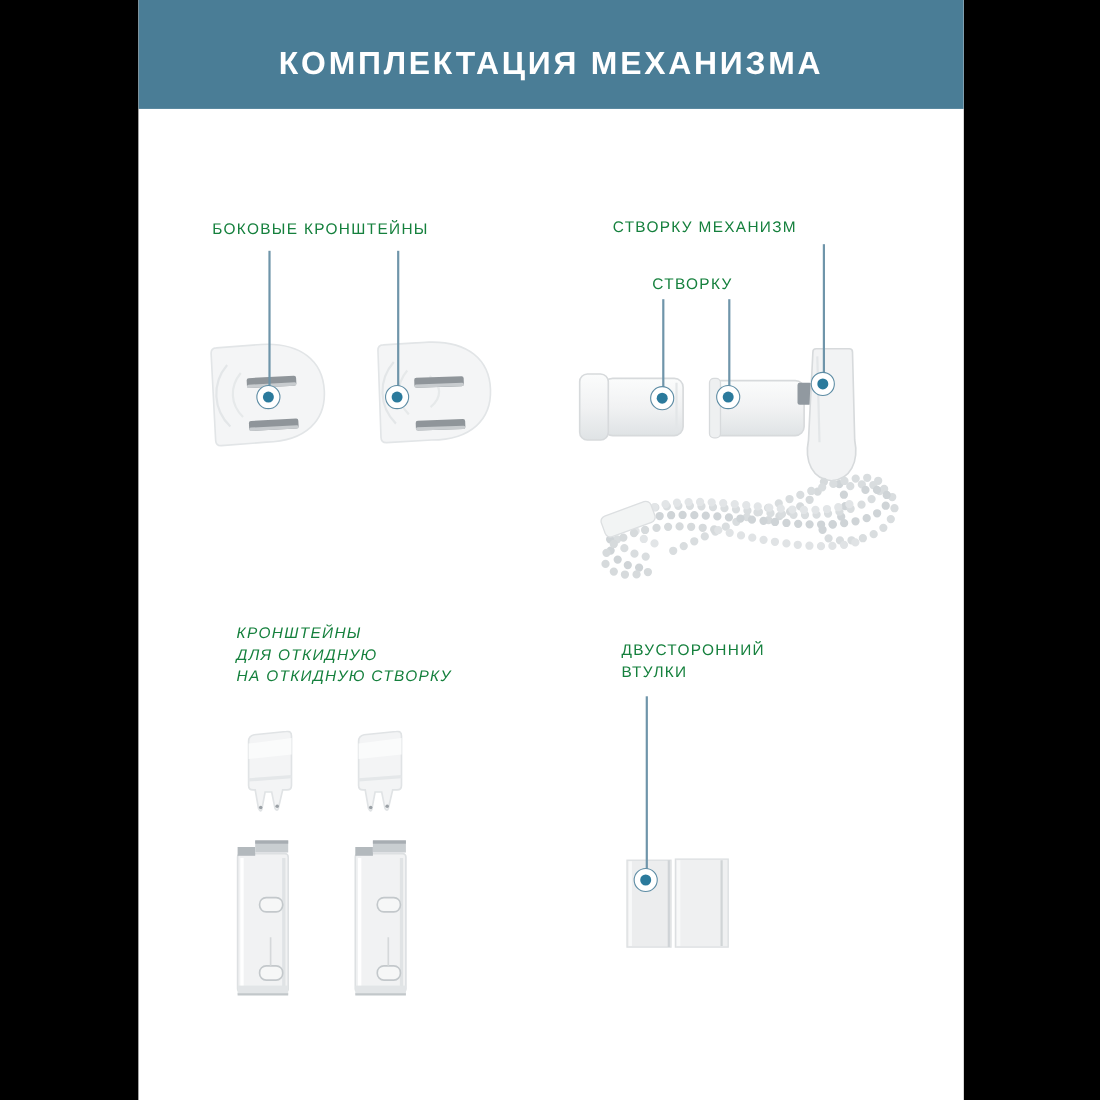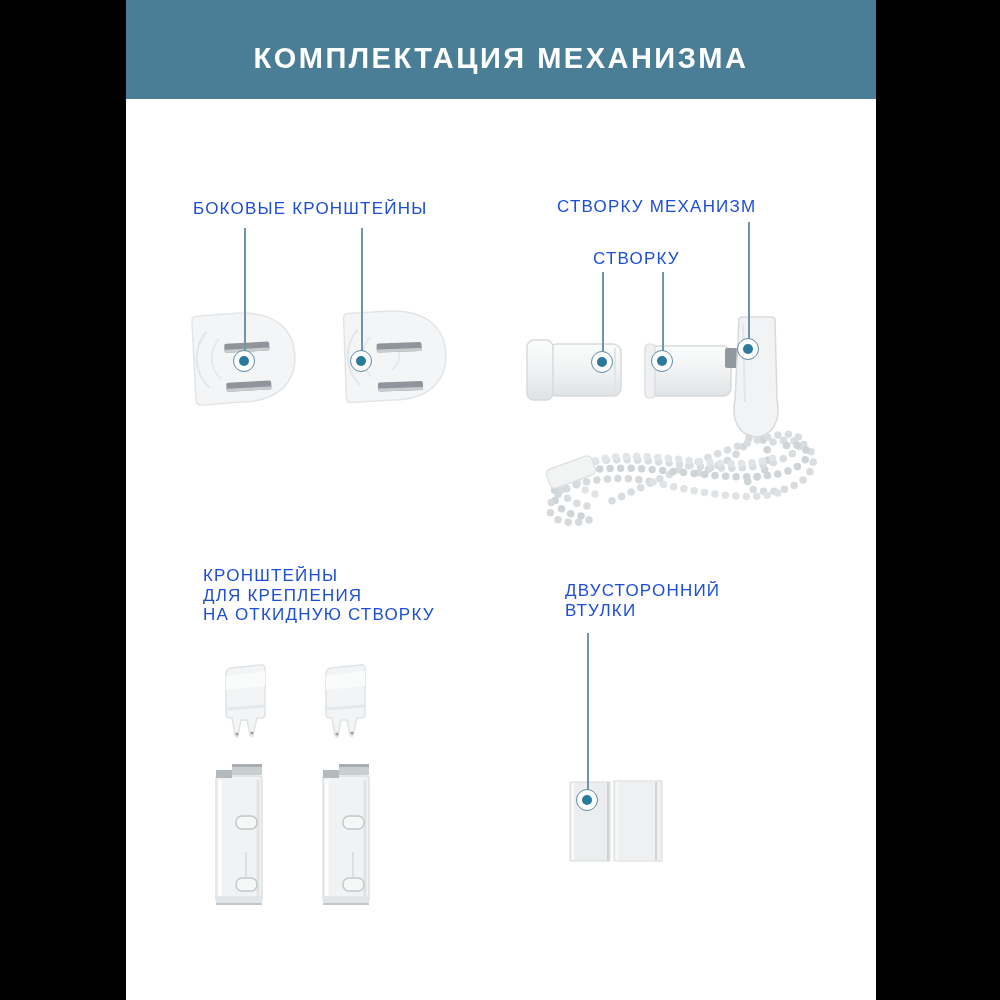--- a/index.html
+++ b/index.html
@@ -5,21 +5,21 @@
   html,body{margin:0;padding:0;}
   body{font-family:"Liberation Sans","DejaVu Sans",sans-serif;}
   #stage{position:relative;width:1000px;height:1000px;background:#ffffff;overflow:hidden;}
   .bar{position:absolute;top:0;height:1000px;background:#000000;}
   .bar-left{left:0;width:126px;}
   .bar-right{left:876px;width:124px;}
   .content{position:absolute;left:126px;top:0;width:750px;height:1000px;background:#ffffff;}
   .header{position:absolute;left:126px;top:0;width:750px;height:99px;background:#4a7d96;
           display:flex;align-items:center;justify-content:center;padding-top:18px;box-sizing:border-box;}
   .title{color:#ffffff;font-size:29px;font-weight:bold;letter-spacing:2.5px;}
-  .lbl{position:absolute;color:#1d4ed8;font-size:17px;font-weight:500;letter-spacing:1.2px;line-height:19.5px;white-space:nowrap;}
+  .lbl{position:absolute;color:#15803d;font-size:14px;font-weight:500;letter-spacing:1.2px;line-height:19.5px;white-space:nowrap;}
   .pline{position:absolute;width:1.5px;background:#6f95aa;z-index:5;}
   .marker{position:absolute;width:20px;height:20px;border-radius:50%;background:#ffffff;
           border:1.5px solid #5d8ca4;z-index:6;}
   .marker::after{content:"";position:absolute;left:5px;top:5px;width:10px;height:10px;border-radius:50%;background:#2b7a9c;}
   .fig{position:absolute;z-index:1;}
 </style>
 </head>
 <body>
 
 <div id="stage">
@@ -28,23 +28,23 @@
   <div class="bar bar-right"></div>
   <div class="content"></div>
 
   <div class="header">
     <div class="title">КОМПЛЕКТАЦИЯ МЕХАНИЗМА</div>
   </div>
 
   <div class="lbl" style="left:193px;top:199px;">БОКОВЫЕ КРОНШТЕЙНЫ</div>
   <div class="lbl" style="left:557px;top:197px;">СТВОРКУ МЕХАНИЗМ</div>
   <div class="lbl" style="left:593px;top:249px;">СТВОРКУ</div>
-  <div class="lbl" style="left:203px;top:566px;">
+  <div class="lbl" style="left:215px;top:566px;font-style:italic;">
     <div>КРОНШТЕЙНЫ</div>
-    <div>ДЛЯ КРЕПЛЕНИЯ</div>
+    <div>ДЛЯ ОТКИДНУЮ</div>
     <div>НА ОТКИДНУЮ СТВОРКУ</div>
   </div>
   <div class="lbl" style="left:565px;top:581px;">
     <div>ДВУСТОРОННИЙ</div>
     <div>ВТУЛКИ</div>
   </div>
 
   <div class="pline" style="left:244px;top:228px;height:123px;"></div>
   <div class="pline" style="left:361px;top:228px;height:123px;"></div>
   <div class="pline" style="left:748px;top:222px;height:118px;"></div>

